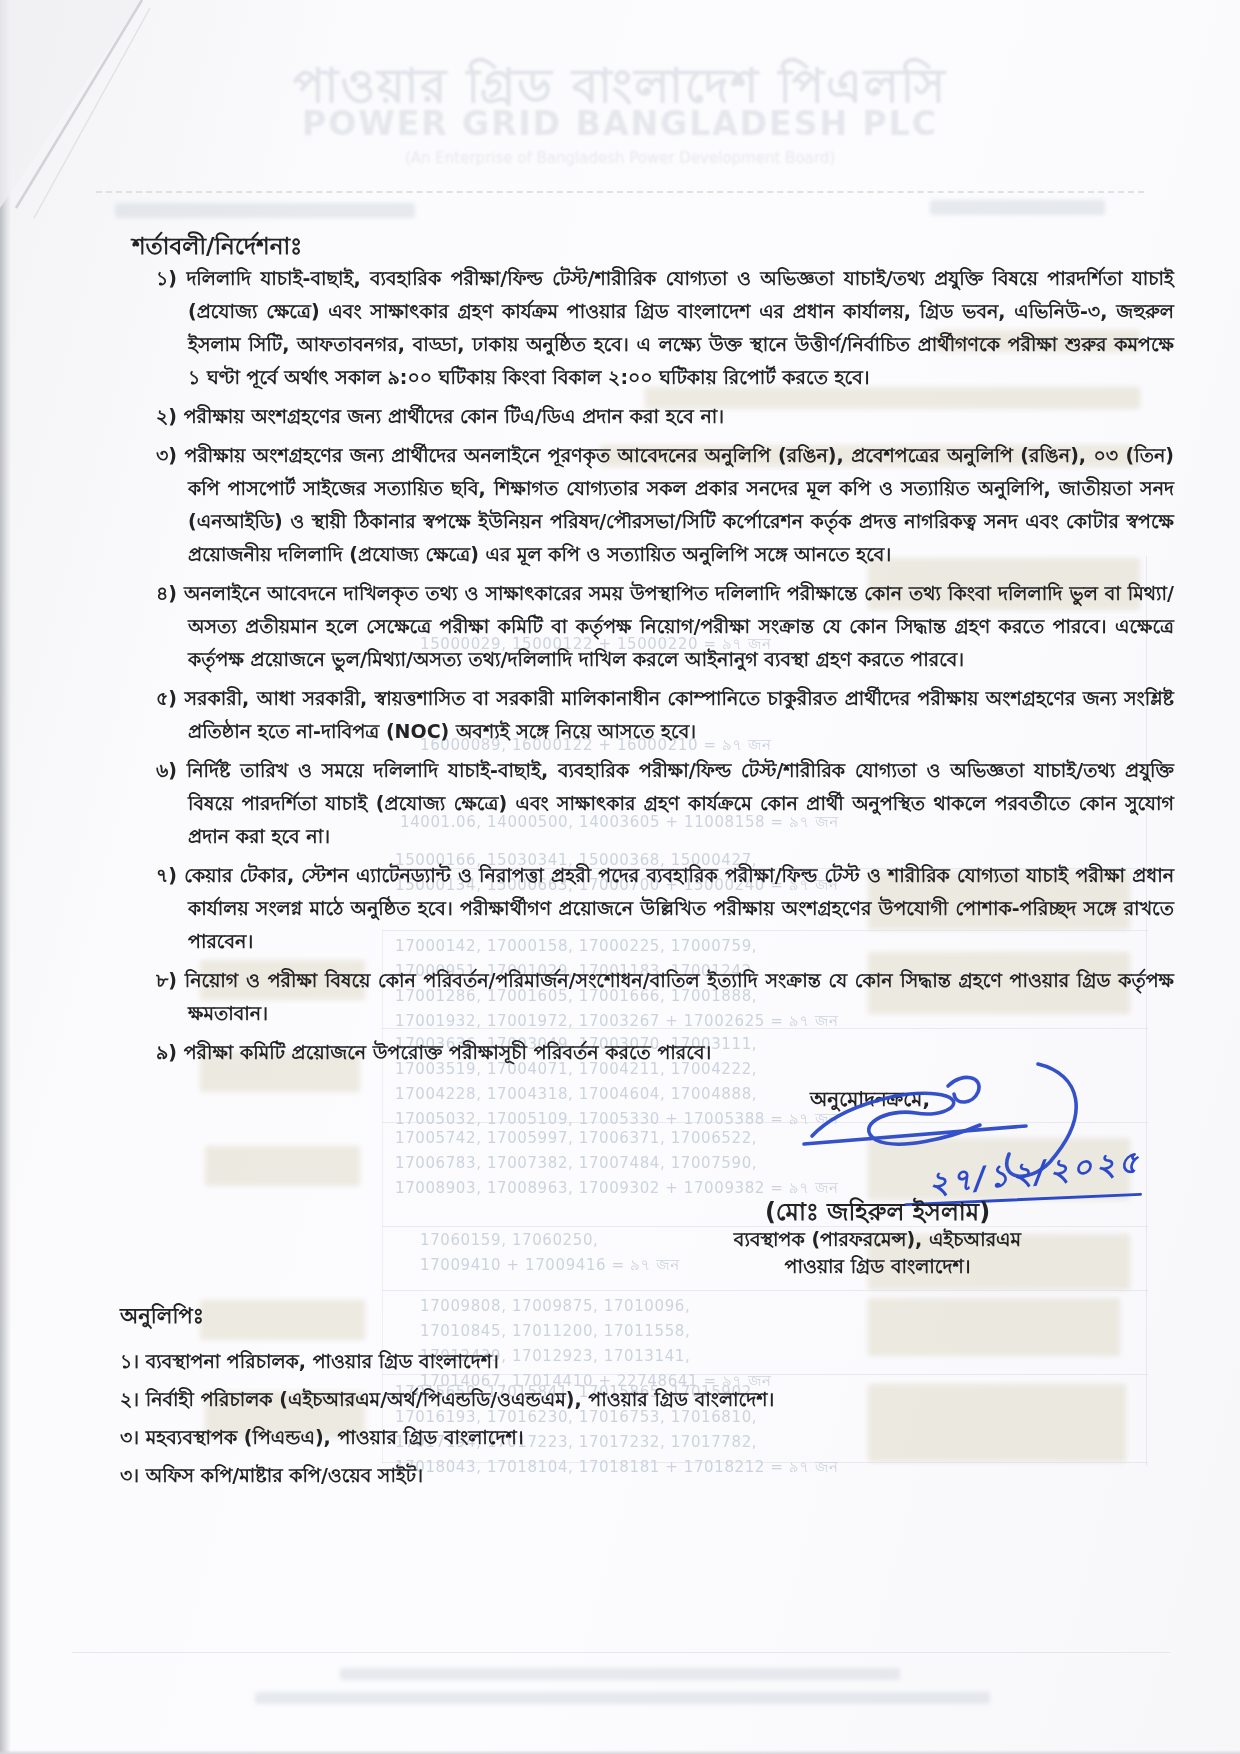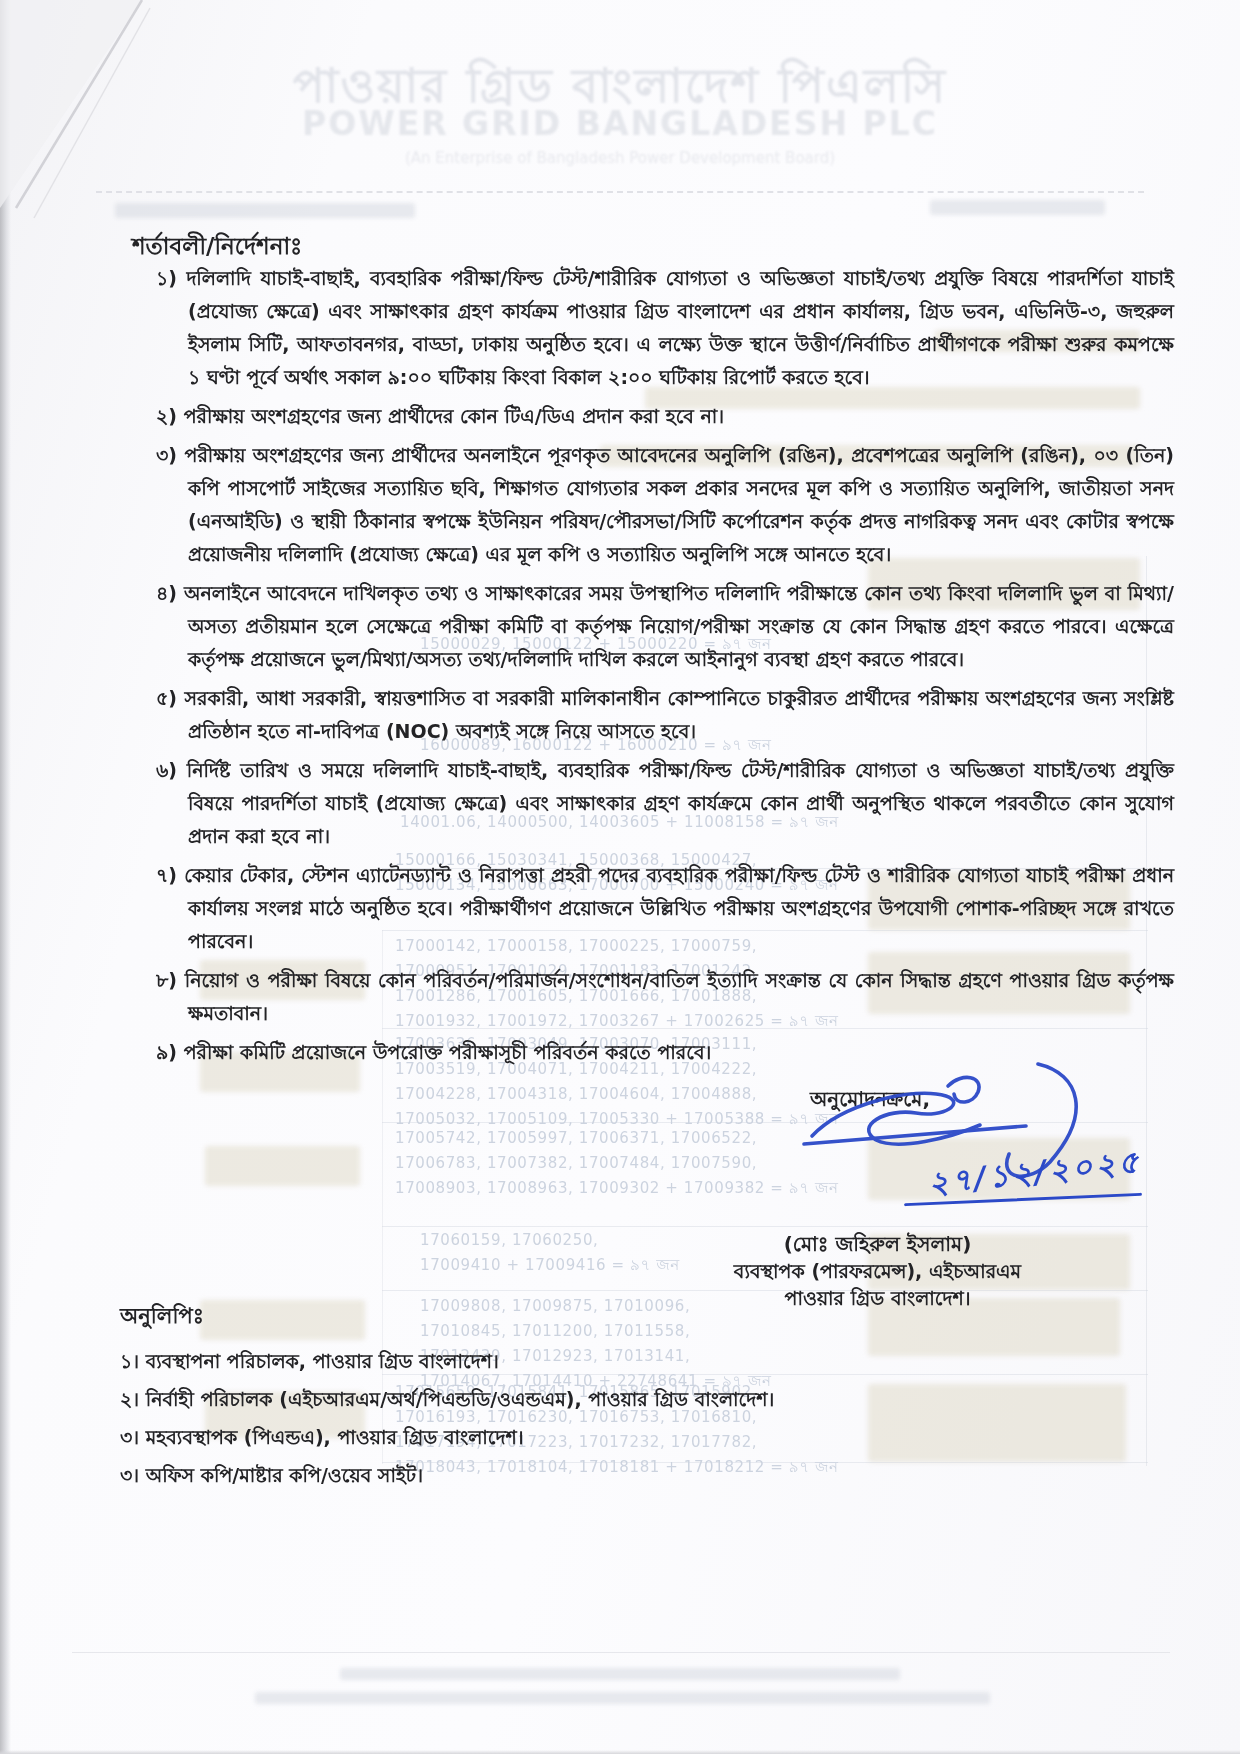--- a/index.html
+++ b/index.html
@@ -37,21 +37,21 @@
     font-size:19px;line-height:33px;font-weight:600;text-align:justify;}
   .item .num{display:inline;}
   .approve{position:absolute;top:1084px;left:760px;width:220px;text-align:center;
     font-size:20px;font-weight:700;}
   .sig-svg{position:absolute;left:798px;top:1052px;}
   .sig-date{position:absolute;left:928px;top:1148px;font-size:31px;color:#2b49c8;
     font-style:italic;letter-spacing:3px;transform:rotate(-6deg);font-weight:600;}
   .sig-underline{position:absolute;left:904px;top:1198px;width:238px;height:3px;
     background:#2b49c8;transform:rotate(-2.5deg);border-radius:2px;}
   .sig-block{position:absolute;left:655px;top:1198px;width:445px;text-align:center;}
-  .sig-name{font-size:20px;font-weight:700;line-height:28px;margin-top:32px;}
+  .sig-name{font-size:24px;font-weight:700;line-height:28px;}
   .sig-role{font-size:19px;font-weight:600;line-height:27px;}
   .sig-org{font-size:19px;font-weight:600;line-height:27px;}
   .copies{position:absolute;top:1300px;left:120px;width:760px;}
   .copies-heading{font-size:21px;font-weight:700;margin:0 0 12px 0;}
   .copy-line{margin:0 0 10px 0;font-size:19px;line-height:28px;font-weight:600;}
 </style>
 </head>
 <body>
 
 <div class="page">

